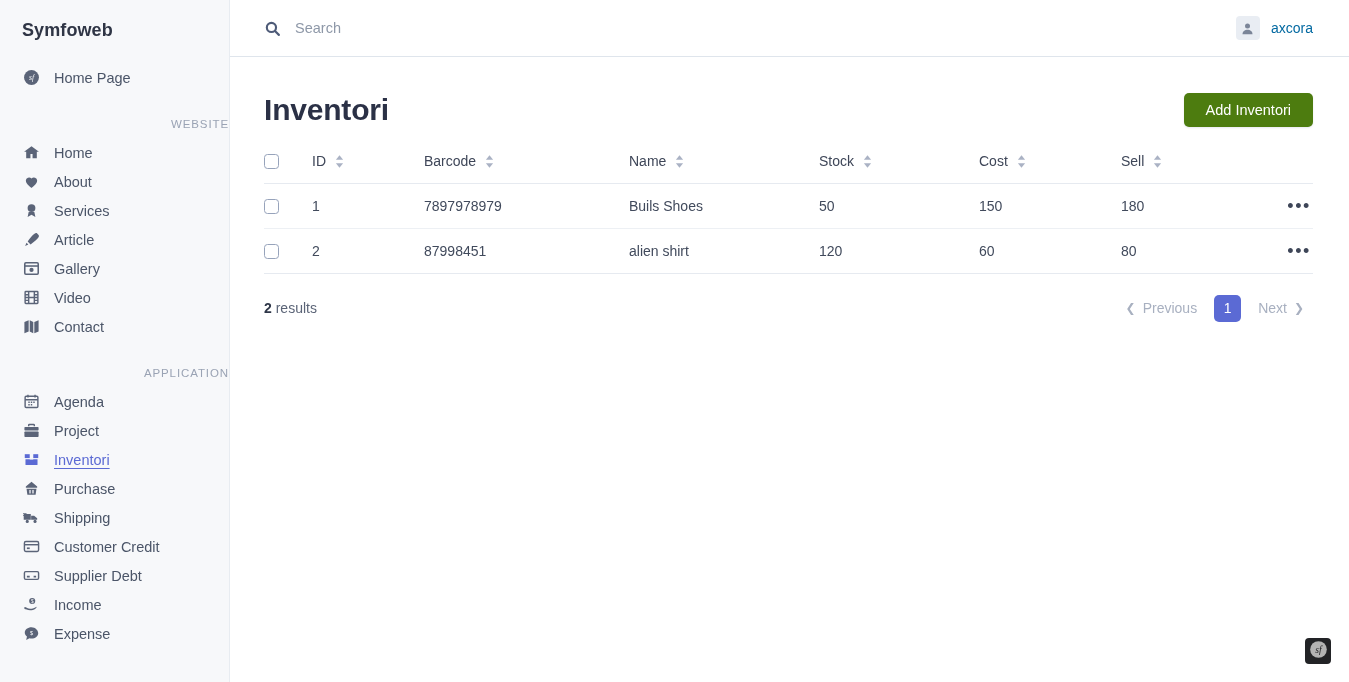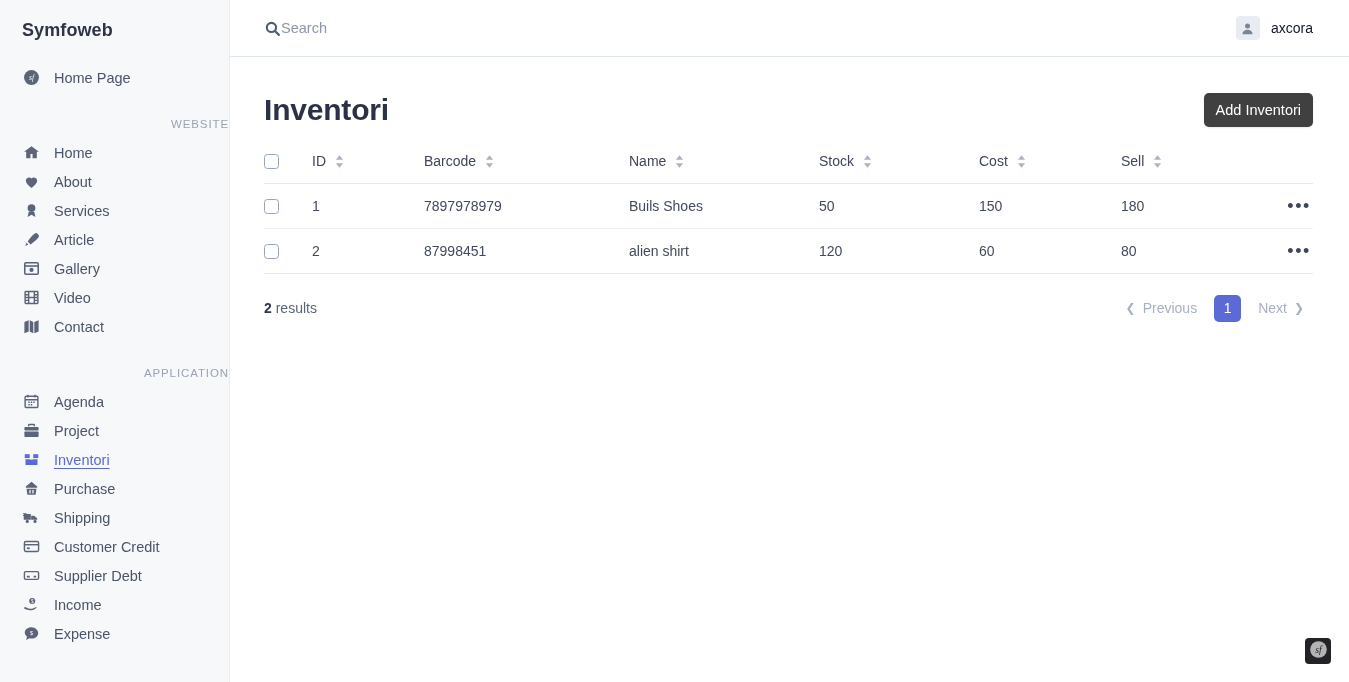--- a/index.html
+++ b/index.html
@@ -48,48 +48,48 @@
   .group-website { margin-top: 26px; }
   .group-application { margin-top: 26px; }
 
   
   .main { flex: 1 1 auto; height: 682px; background: #fff; position: relative; }
   .topbar {
     height: 57px; border-bottom: 1px solid #dfe5ec;
     display: flex; align-items: center; justify-content: space-between;
     padding: 0 36px 0 34px;
   }
-  .search-wrap { display: flex; align-items: center; }
+  .search-wrap { display: flex; align-items: center; gap: 14px; }
   .search-icon { color: #4e5b78; display: flex; }
   .search-input {
     border: none; outline: none; background: transparent;
     font-family: "Liberation Sans", sans-serif;
     font-size: 14.5px; color: #3b4354; width: 360px;
   }
   .search-input::placeholder { color: #8e98a8; }
   .user-menu { display: flex; align-items: center; gap: 11px; cursor: pointer; }
   .avatar {
     width: 24px; height: 24px; border-radius: 4px;
     background: #e9edf3; display: flex; align-items: center; justify-content: center;
     color: #7b8598;
   }
-  .user-name { font-size: 14px; color: #0f172a; }
+  .user-name { font-size: 14px; color: #0369a1; }
 
   
   .content { padding: 36px 36px 0 34px; }
   .page-head {
     display: flex; align-items: flex-start; justify-content: space-between;
     margin-bottom: 26px;
   }
   .page-title {
     font-size: 30px; font-weight: 700; color: #2b3146; letter-spacing: -.2px;
   }
   .btn-primary {
-    background: #404040; color: #fff; border: none; border-radius: 5px;
-    padding: 9px 12px; font-size: 14.5px; cursor: pointer;
+    background: #4d7c0f; color: #fff; border: none; border-radius: 5px;
+    padding: 9px 22px; font-size: 14.5px; cursor: pointer;
     font-family: "Liberation Sans", sans-serif;
     box-shadow: 0 1px 2px rgba(60,70,120,.12);
   }
 
   table.data { width: 100%; border-collapse: collapse; }
   table.data thead th {
     text-align: left; font-size: 14px; font-weight: 400; color: #3e4658;
     padding: 0 0 14px 0; border-bottom: 1px solid #e6eaf0; vertical-align: middle;
   }
   .th-inner { display: flex; align-items: center; gap: 9px; cursor: pointer; }

